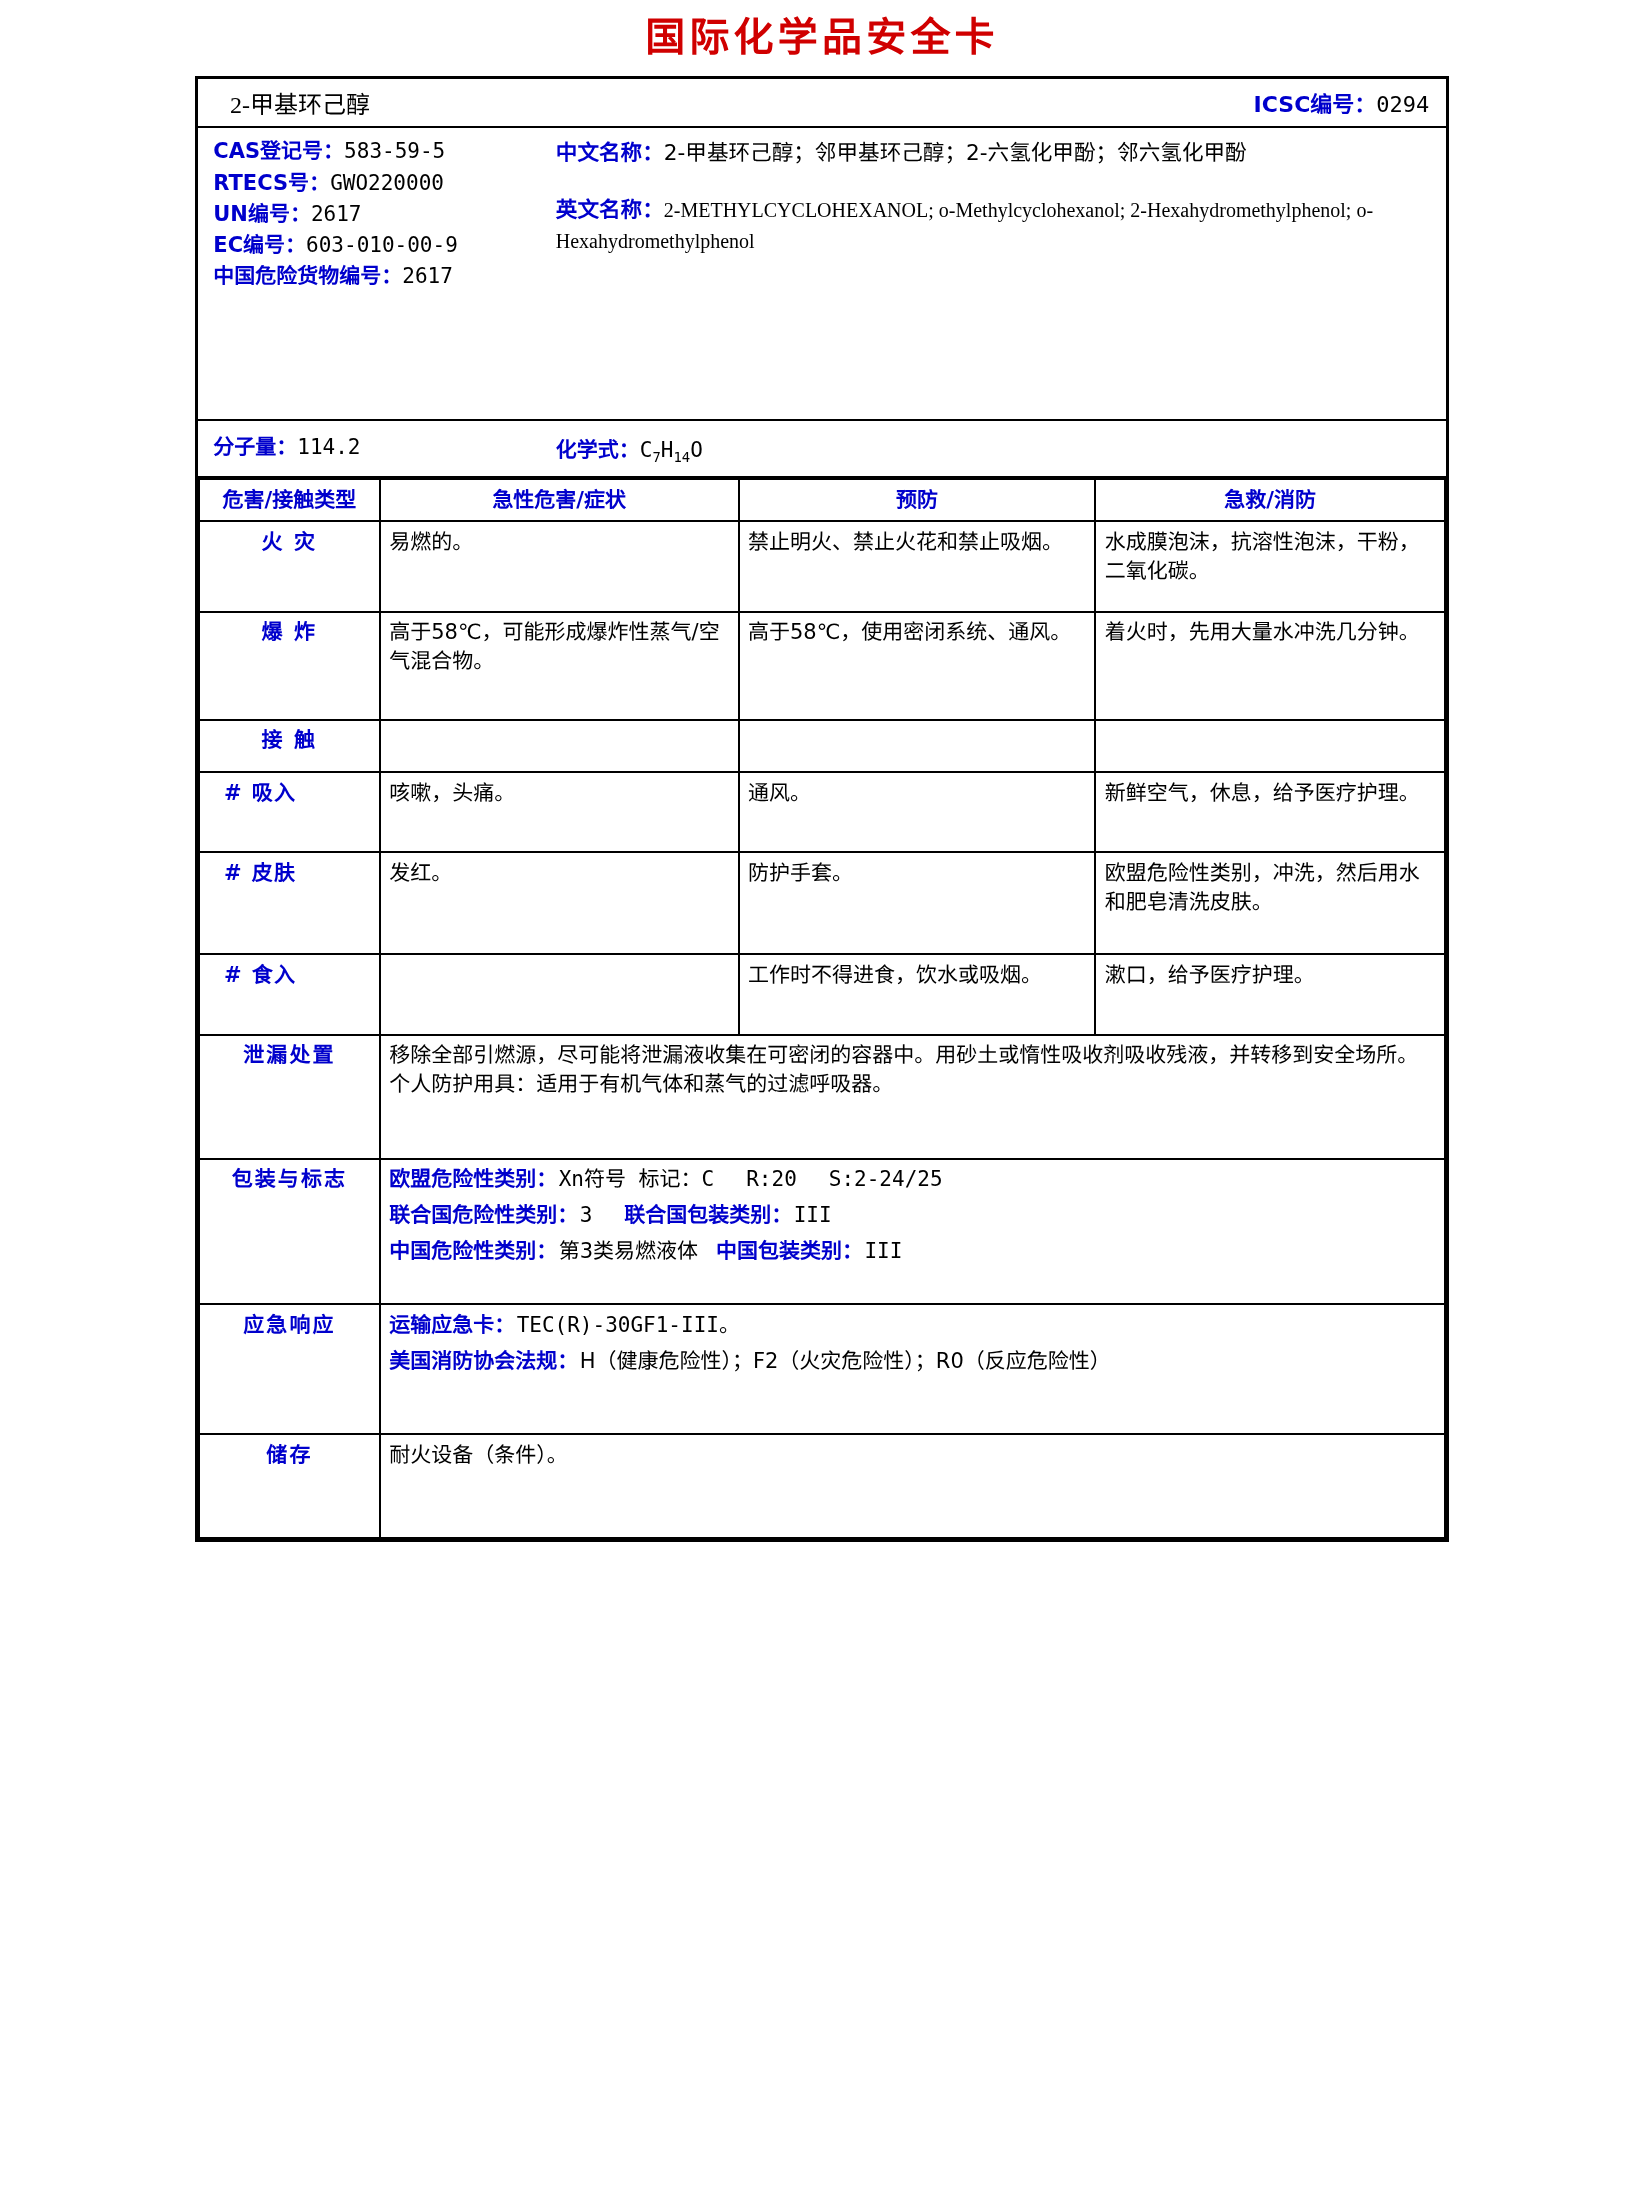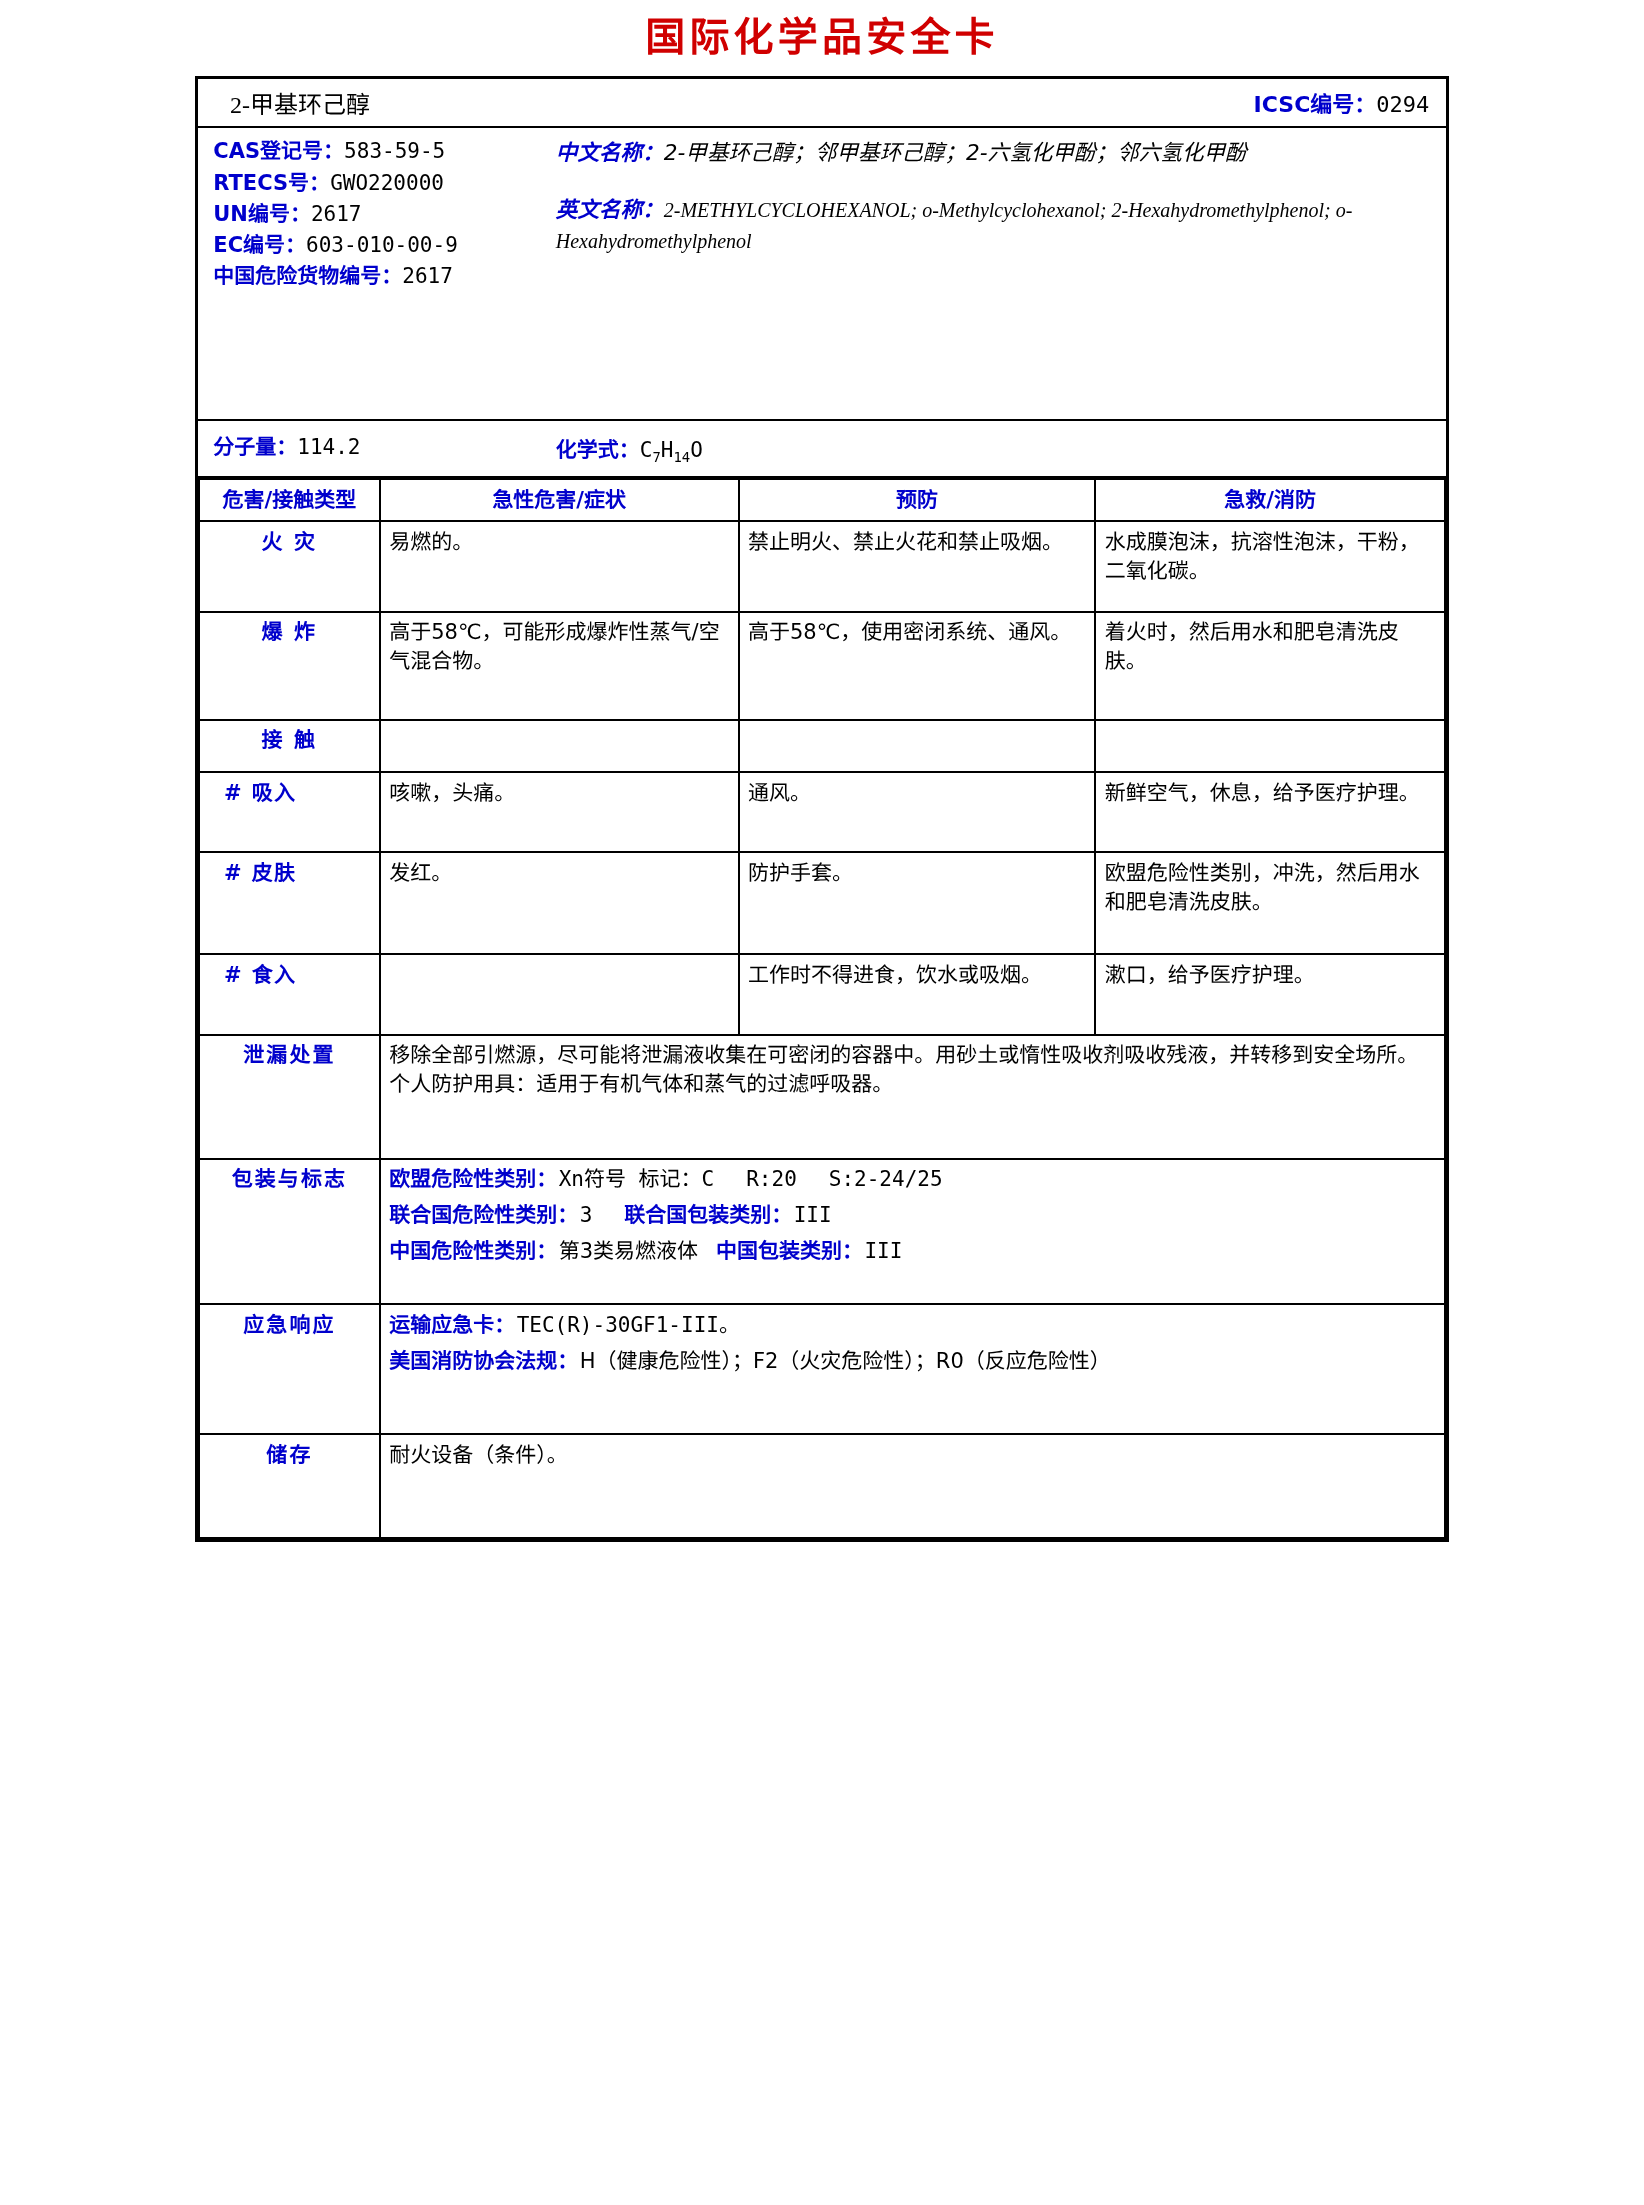--- a/index.html
+++ b/index.html
@@ -69,21 +69,20 @@
   .idleft {
     width: 348px;
     padding-left: 15.3px;
     box-sizing: border-box;
   }
   .idright {
     flex: 1;
     padding-left: 9.8px;
     padding-right: 14px;
     box-sizing: border-box;
-    font-style: italic;
   }
   .idline {
     font-size: 21px;
     line-height: 1.42;
     margin-bottom: 1.4px;
     font-family: "DejaVu Sans Mono", "Liberation Mono", monospace;
   }
   .k {
     color: #0000cc;
     font-weight: bold;
@@ -239,21 +238,21 @@
         <td class="typecell">火 灾</td>
         <td class="body">易燃的。</td>
         <td class="body">禁止明火、禁止火花和禁止吸烟。</td>
         <td class="body">水成膜泡沫，抗溶性泡沫，干粉，二氧化碳。</td>
       </tr>
 
       <tr class="r-expl">
         <td class="typecell">爆 炸</td>
         <td class="body">高于58℃，可能形成爆炸性蒸气/空气混合物。</td>
         <td class="body">高于58℃，使用密闭系统、通风。</td>
-        <td class="body">着火时，然后用水和肥皂清洗皮肤。</td>
+        <td class="body">着火时，先用大量水冲洗几分钟。</td>
       </tr>
 
       <tr class="r-exposure">
         <td class="typecell">接 触</td>
         <td class="body"></td>
         <td class="body"></td>
         <td class="body"></td>
       </tr>
 
       <tr class="r-inh">

